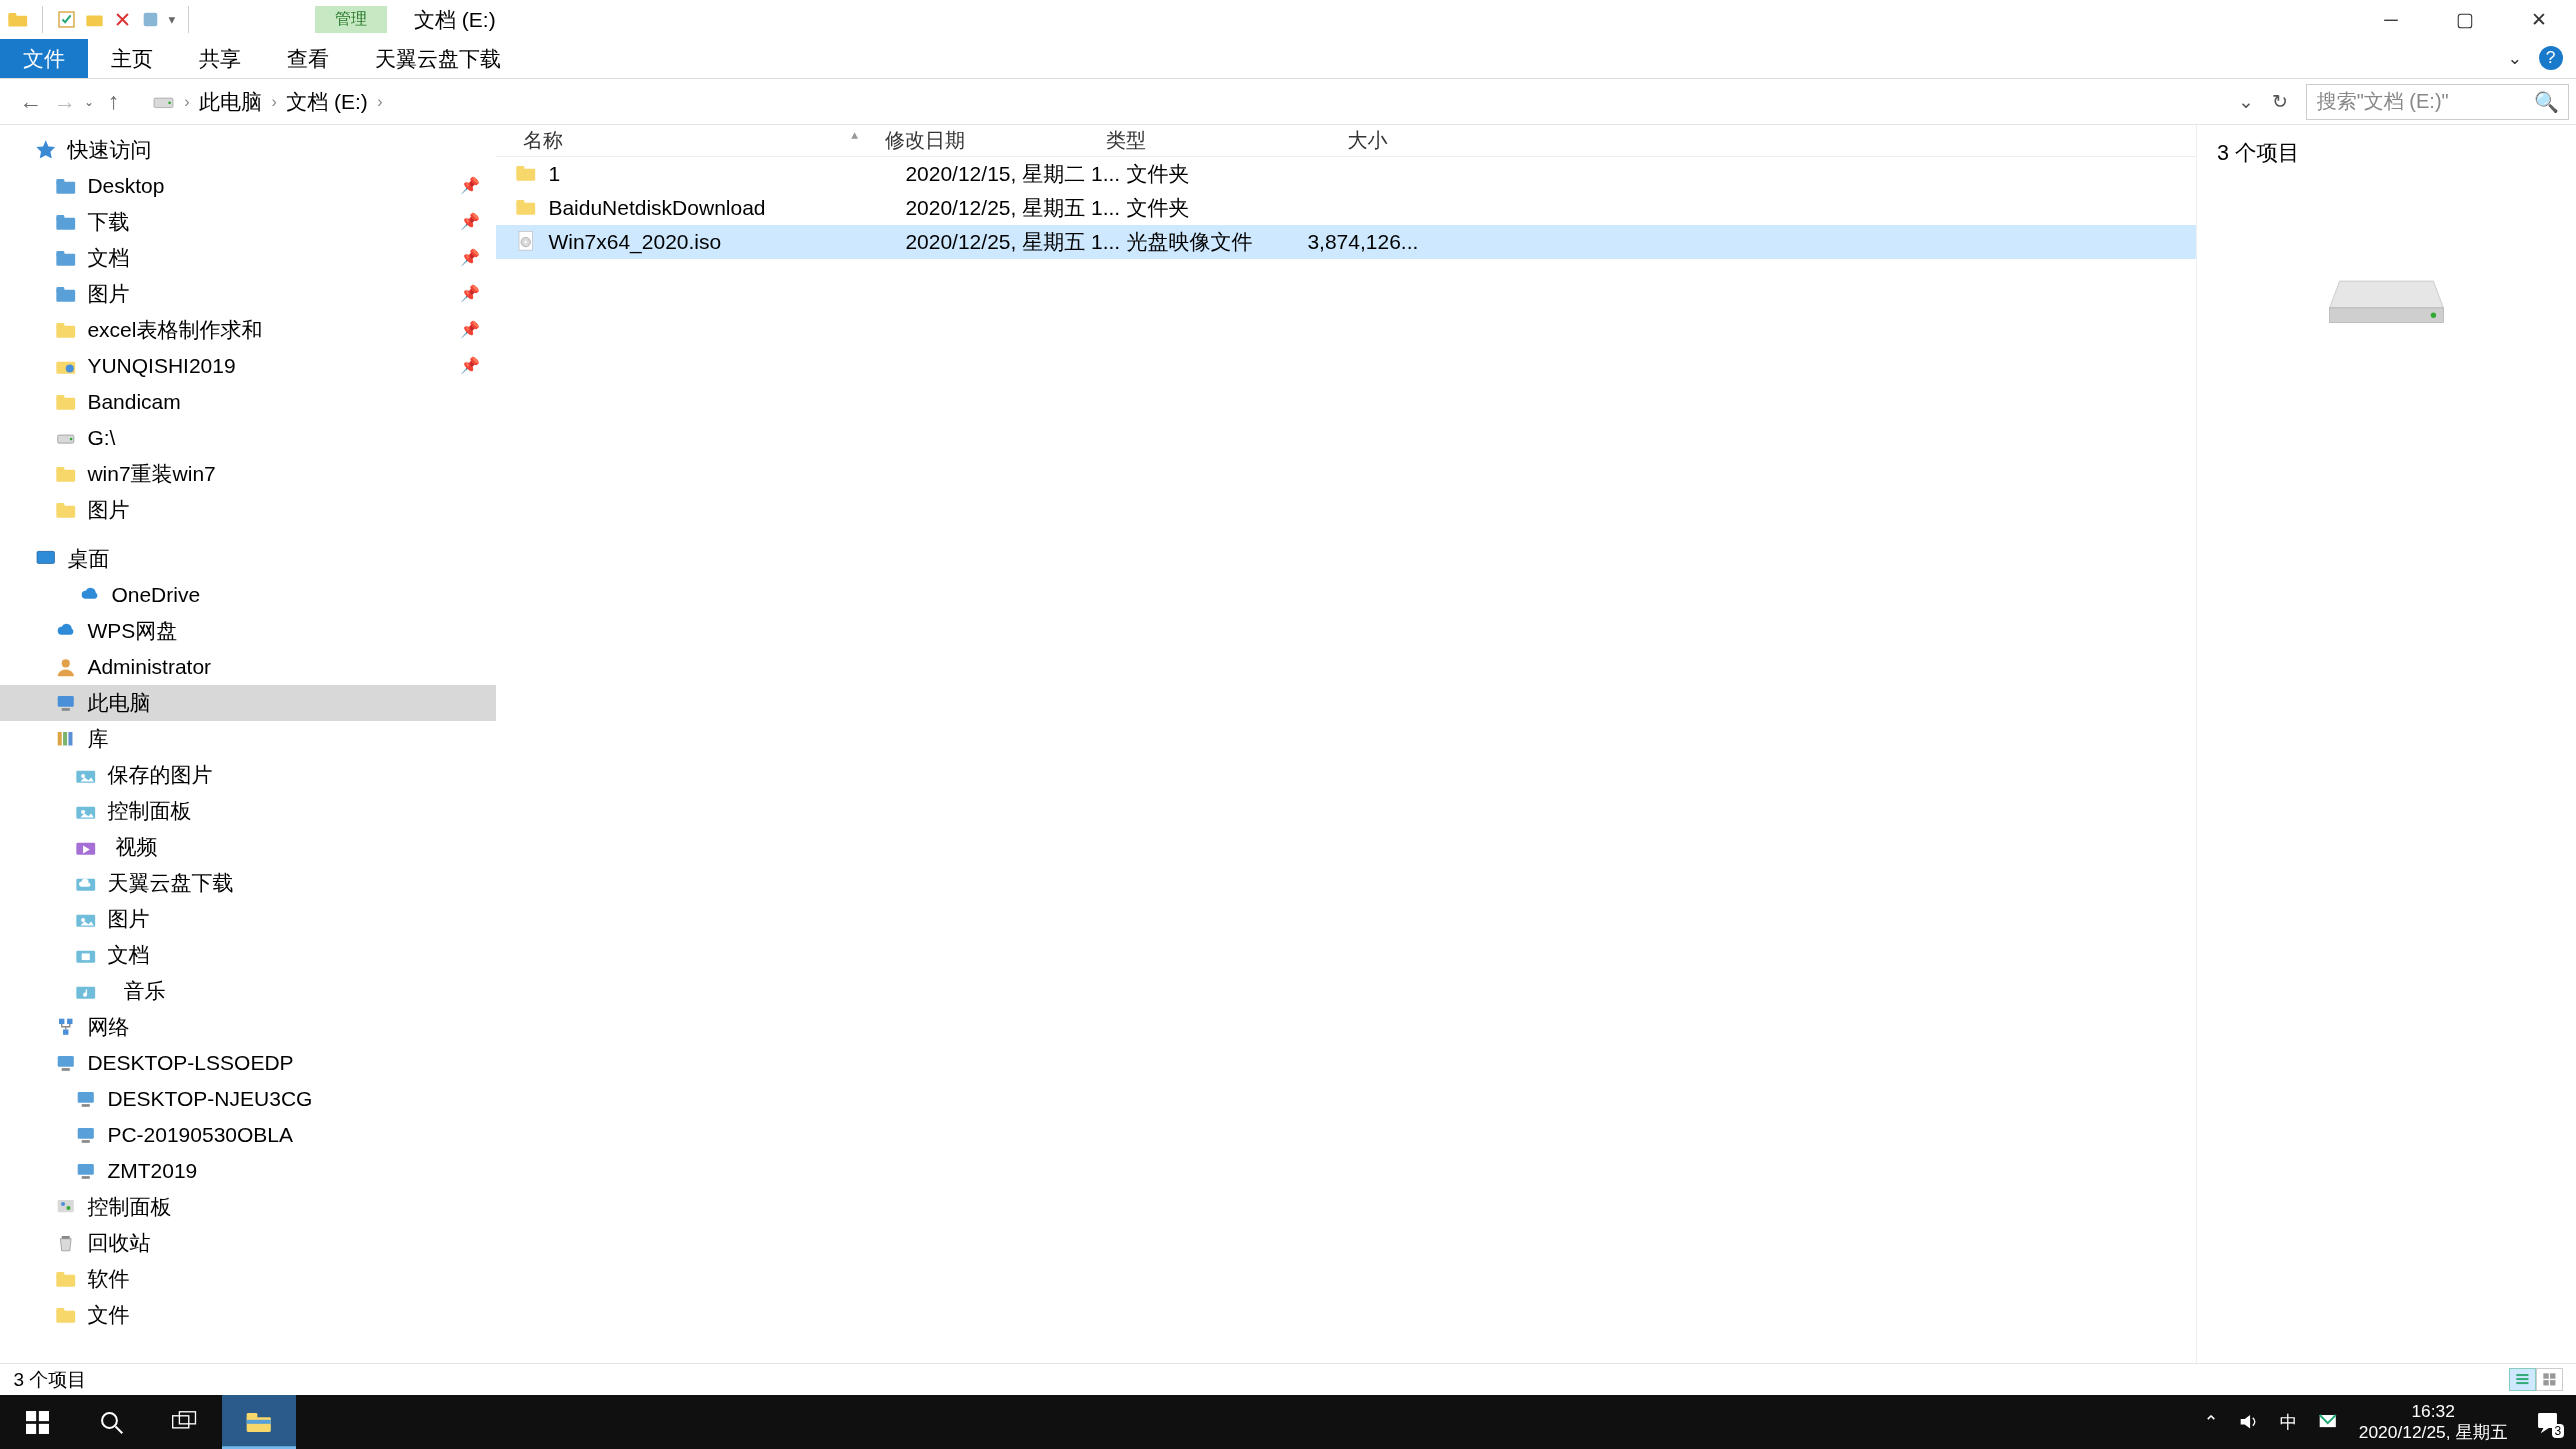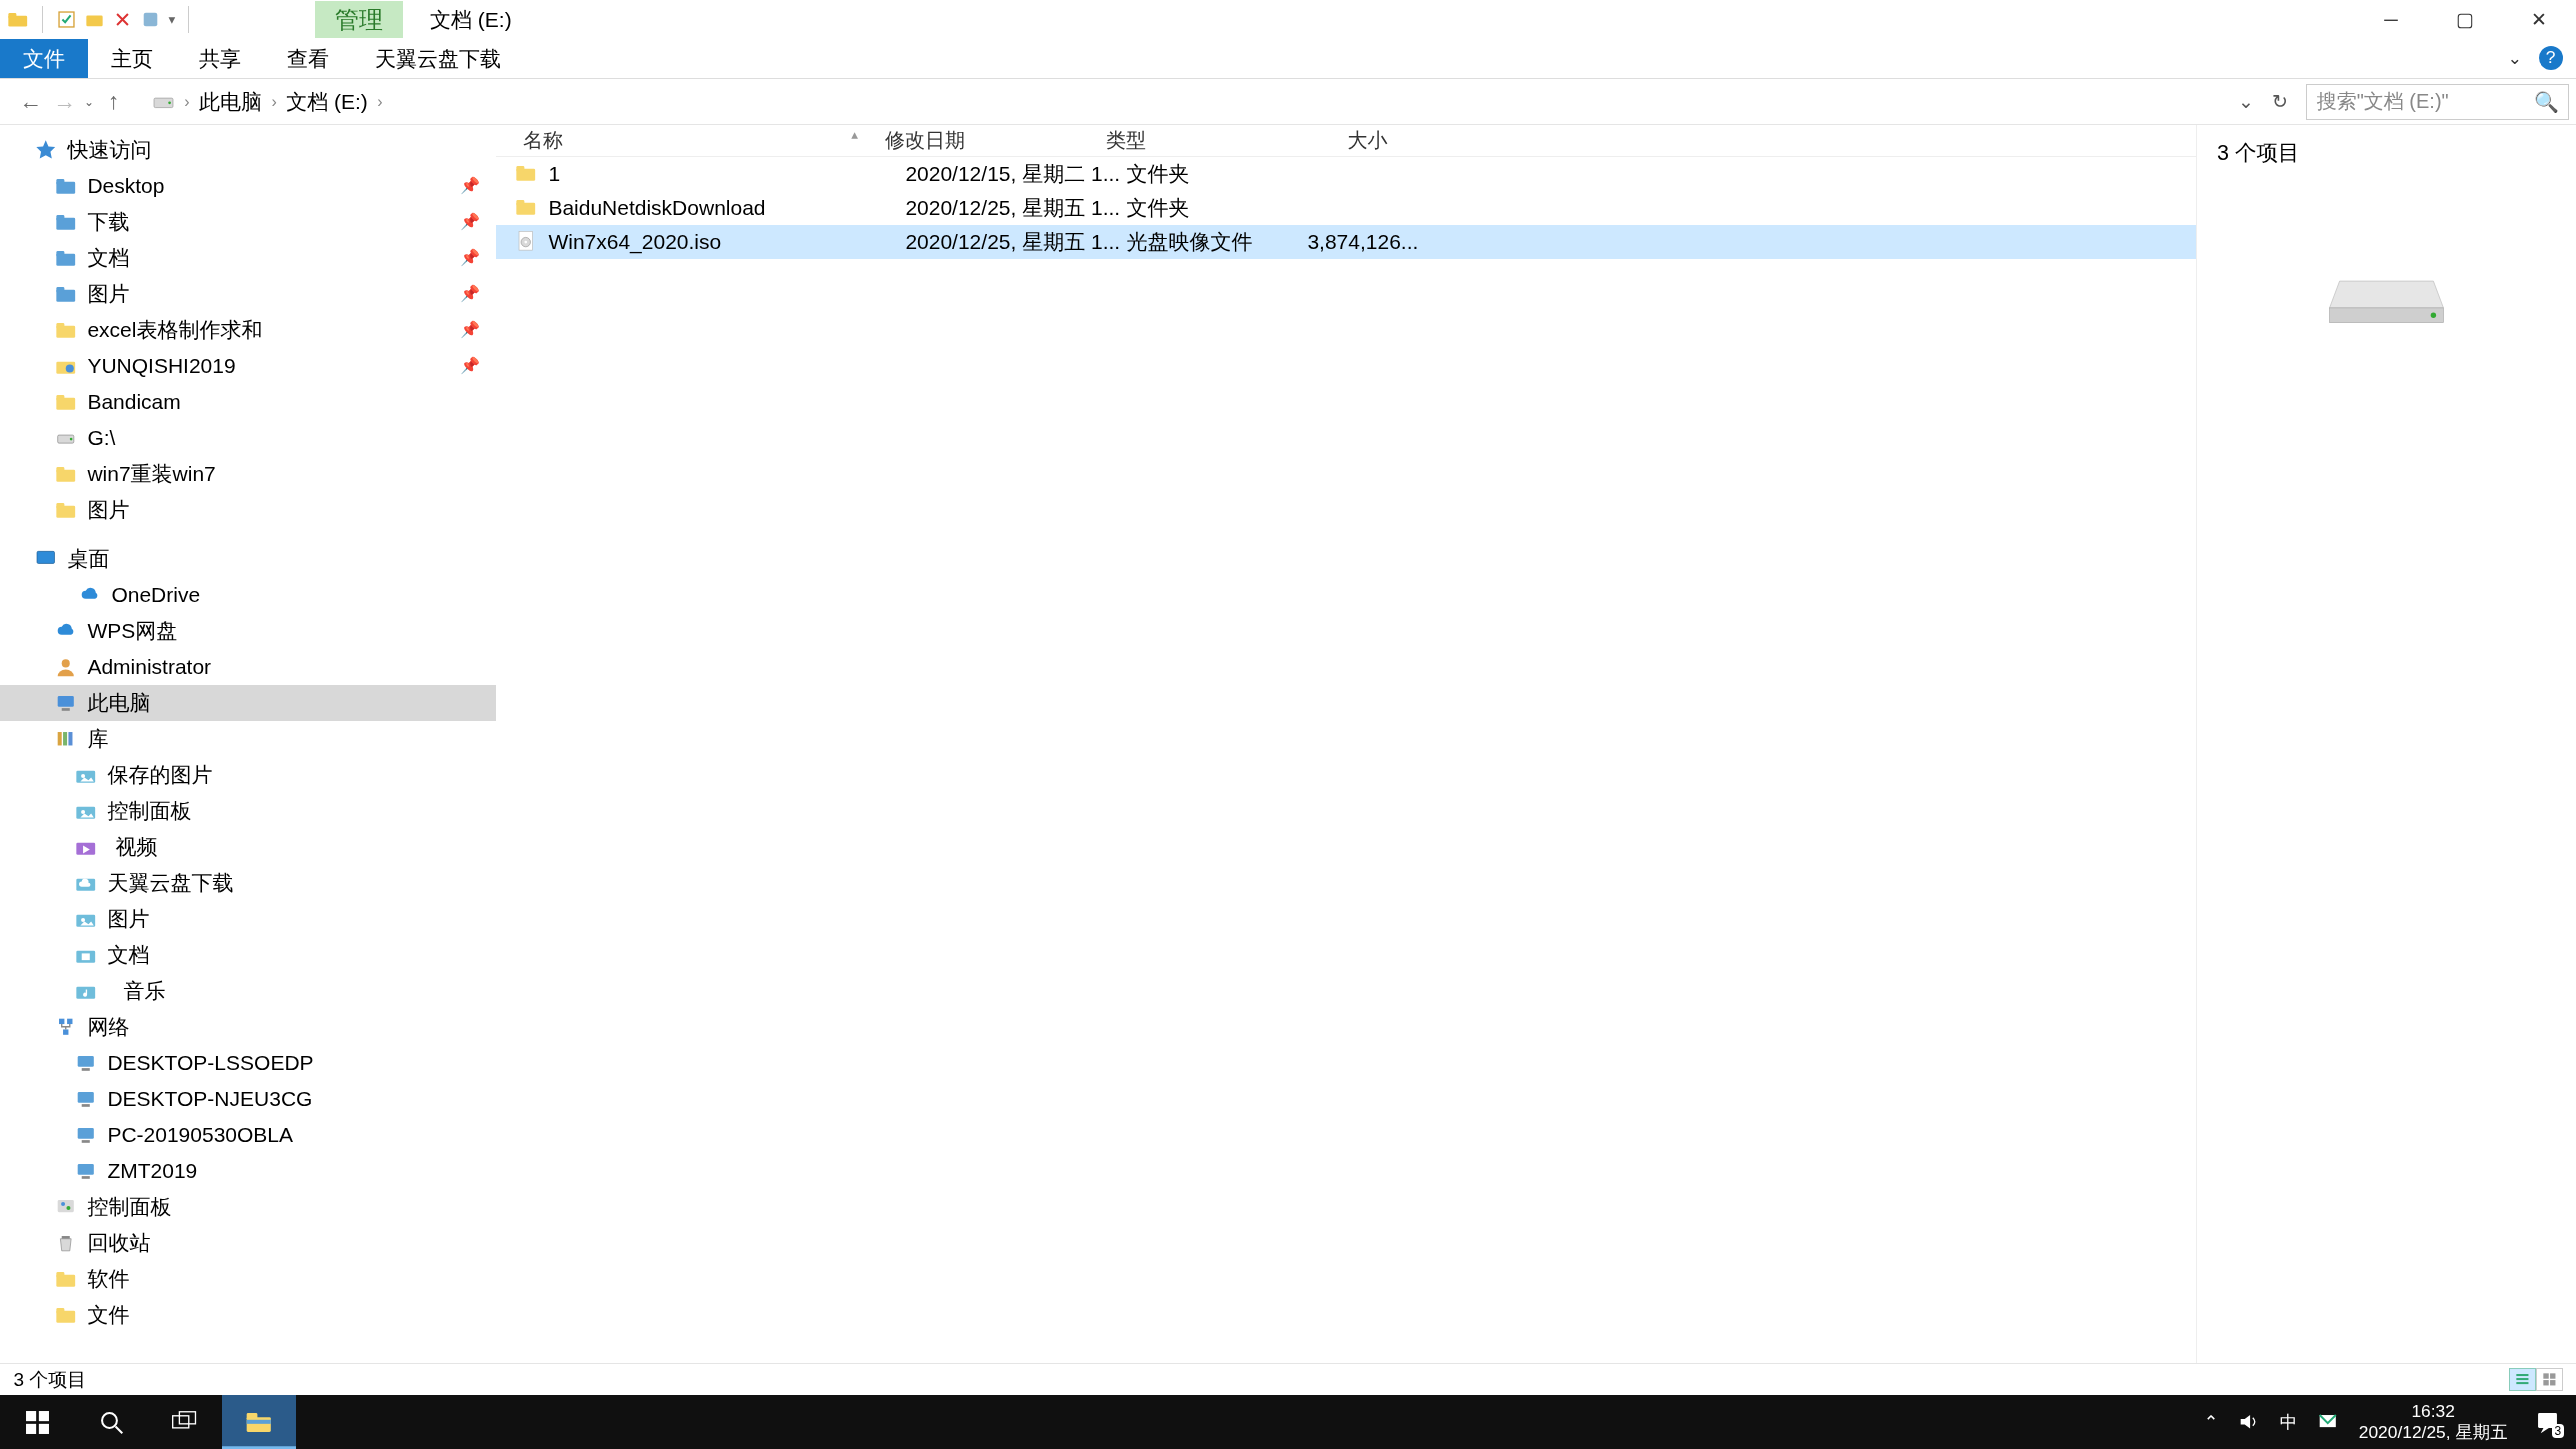--- a/index.html
+++ b/index.html
@@ -5,21 +5,21 @@
 * { margin: 0; padding: 0; box-sizing: border-box; font-family: "Microsoft YaHei", "Segoe UI", sans-serif; }
 body { width: 2576px; height: 1449px; background: #fff; overflow: hidden; font-size: 21px; color: #000; }
 
 
 .titlebar { height: 39px; background: #fff; display: flex; align-items: center; position: relative; }
 .titlebar .qat { display: flex; align-items: center; gap: 6.7px; padding-left: 6.7px; }
 .titlebar .qat-icon { width: 21.5px; height: 21.5px; display: flex; align-items: center; justify-content: center; }
 .titlebar .qat-sep { width: 0.7px; height: 27px; background: #ccc; margin: 0 6.7px; }
 .titlebar .qat-dropdown { font-size: 13.4px; color: #666; }
 .titlebar .title-center { position: absolute; left: 315px; display: flex; align-items: center; height: 100%; }
-.titlebar .tab-manage { background: #c6e9c3; color: #2a7a2a; padding: 2.7px 20px; font-size: 24px;}
+.titlebar .tab-manage { background: #c6e9c3; color: #2a7a2a; padding: 2.7px 20px; font-size: 16px;}
 .titlebar .title-text { margin-left: 27px; font-size: 21px; }
 .titlebar .winbtns { position: absolute; right: 0; top: 0; display: flex; }
 .titlebar .winbtn { width: 74px; height: 39px; display: flex; align-items: center; justify-content: center; font-size: 19px; color: #333; }
 
 
 .ribbon { height: 40px; display: flex; align-items: stretch; border-bottom: 0.7px solid #ddd; position: relative; }
 .ribbon .rtab { padding: 0 23px; display: flex; align-items: center; font-size: 21px; }
 .ribbon .rtab.file { background: #1979ca; color: #fff; }
 .ribbon .rcaret { position: absolute; right: 54px; top: 9.4px; font-size: 17.4px; color: #333; }
 .ribbon .rhelp { position: absolute; right: 13.4px; top: 6.7px; width: 24px; height: 24px; border-radius: 50%; background: #1979ca; color: #fff; display: flex; align-items: center; justify-content: center; font-size: 17.4px; }
@@ -407,21 +407,21 @@
           <span class="ticon">
             <svg width="21.5" height="21.5" viewBox="0 0 32 32">
               <rect x="6" y="4" width="8" height="8" fill="#4a90d9"></rect>
               <rect x="18" y="4" width="8" height="8" fill="#4a90d9"></rect>
               <rect x="12" y="20" width="8" height="8" fill="#4a90d9"></rect>
               <path d="M10 12 v4 h12 v-4 M16 16 v4" stroke="#888" stroke-width="2" fill="none"></path>
             </svg>
           </span>
           <span>网络</span>
         </div>
-        <div class="tree-item l2" style="padding-left: 74px;">
+        <div class="tree-item l2" style="padding-left: 54px;">
           <span class="ticon">
             <svg width="21.5" height="21.5" viewBox="0 0 32 32">
               <rect x="4" y="6" width="24" height="16" rx="2" fill="#5aa0d8"></rect>
               <rect x="10" y="24" width="12" height="4" fill="#888"></rect>
             </svg>
           </span>
           <span>DESKTOP-LSSOEDP</span>
         </div>
         <div class="tree-item l2" style="padding-left: 74px;">
           <span class="ticon">

